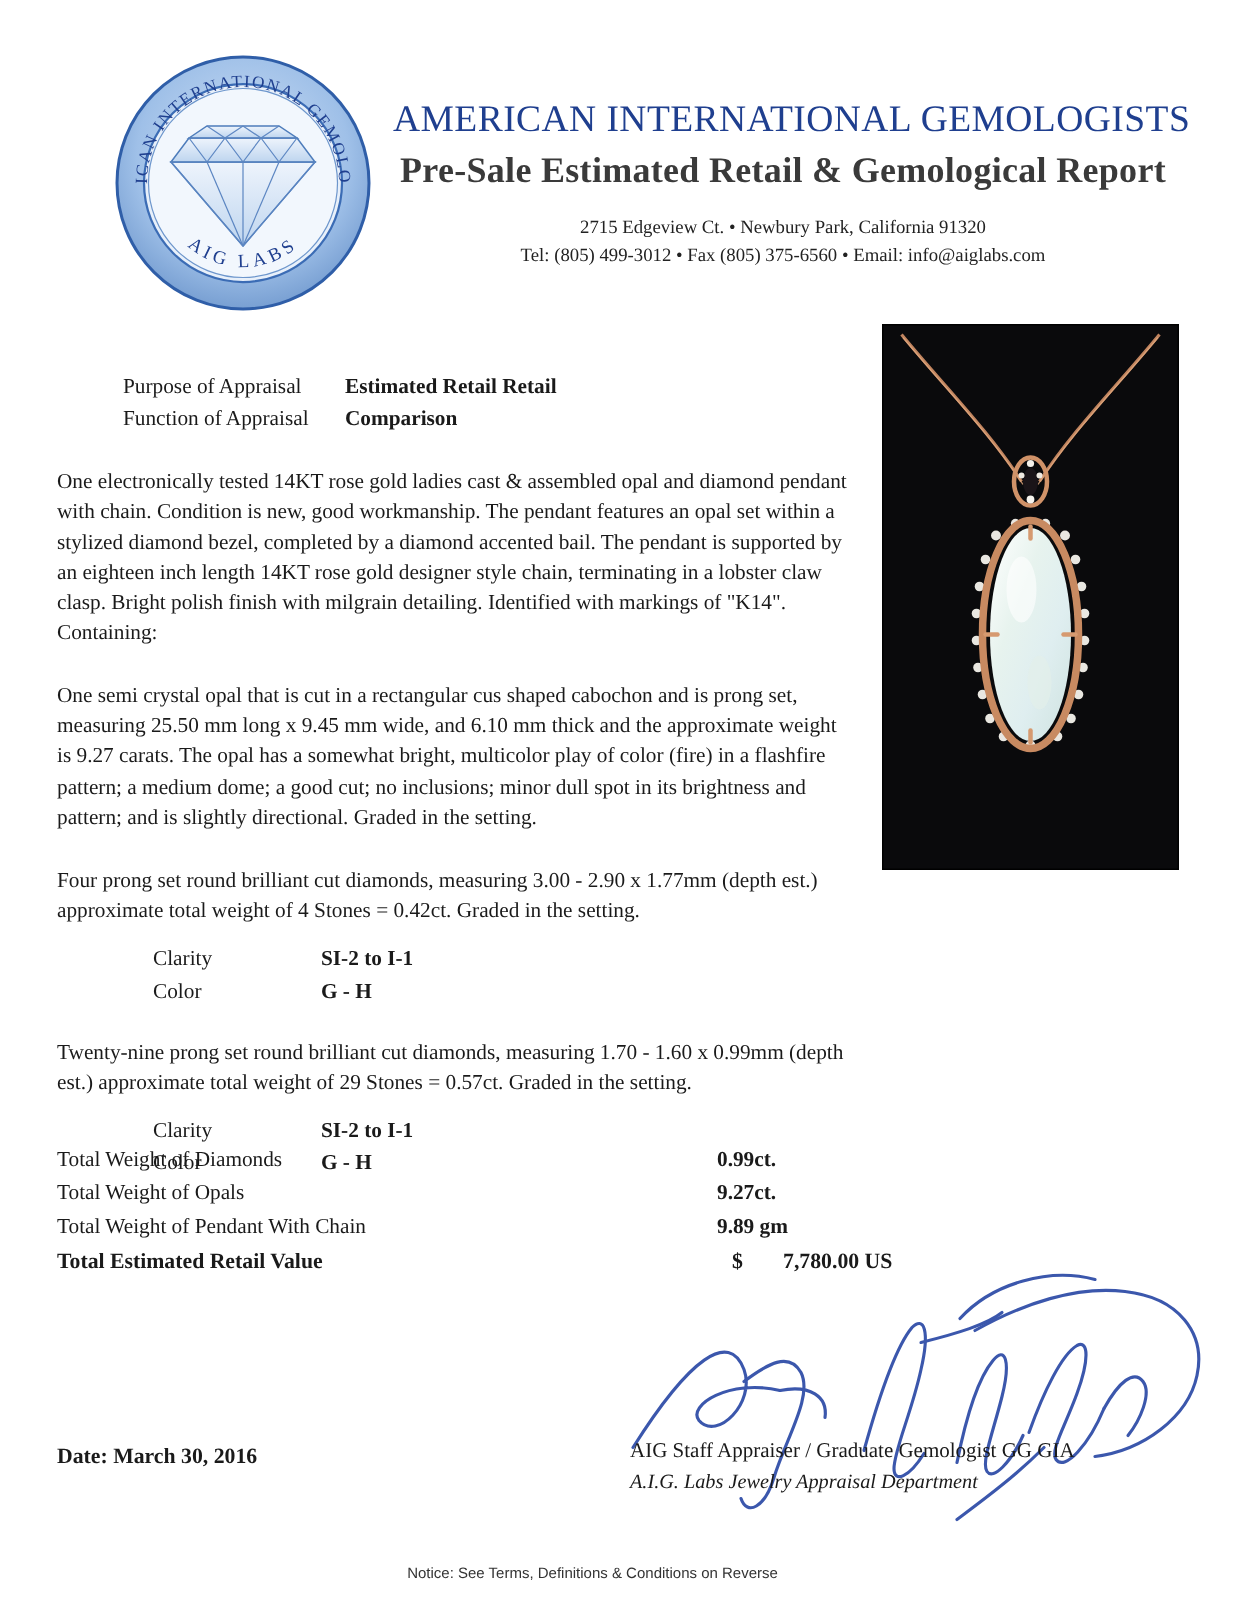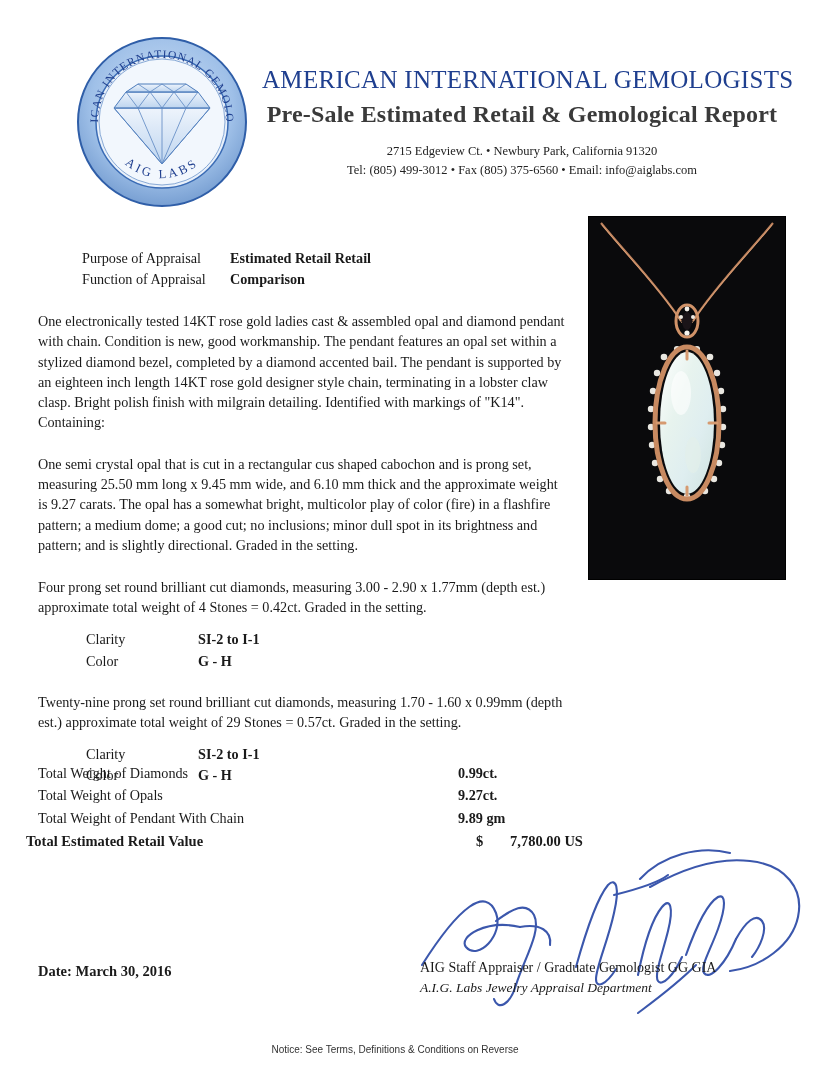--- a/index.html
+++ b/index.html
@@ -91,21 +91,21 @@
   p.para {
     font-size: 14.2px;
     line-height: 1.42;
     margin: 0;
     text-align: left;
   }
   .gap-1 { height: 22px; }
   .gap-2 { height: 20px; }
 
   .spec-table {
-    margin-left: 48px;
+    margin-left: 64px;
     margin-top: 12px;
     font-size: 14.2px;
     line-height: 1.5;
   }
   .spec-row { display: flex; }
   .spec-key { width: 112px; }
   .spec-val { font-weight: bold; }
 
   
   .photo {
@@ -123,25 +123,25 @@
   .totals {
     position: absolute;
     left: 38px;
     top: 762px;
     width: 600px;
     font-size: 14.2px;
     line-height: 1.58;
   }
   .tot-row { display: flex; }
   .tot-label { width: 420px; }
-  .tot-val { font-weight: bold; }
+  .tot-val { font-weight: bold; margin-left: 20px; }
 
   .grand {
     position: absolute;
-    left: 26px;
+    left: 38px;
     top: 833px;
     width: 620px;
     font-size: 14.5px;
     font-weight: bold;
     display: flex;
   }
   .grand-label { width: 450px; }
   .grand-cur { width: 34px; }
 
   

